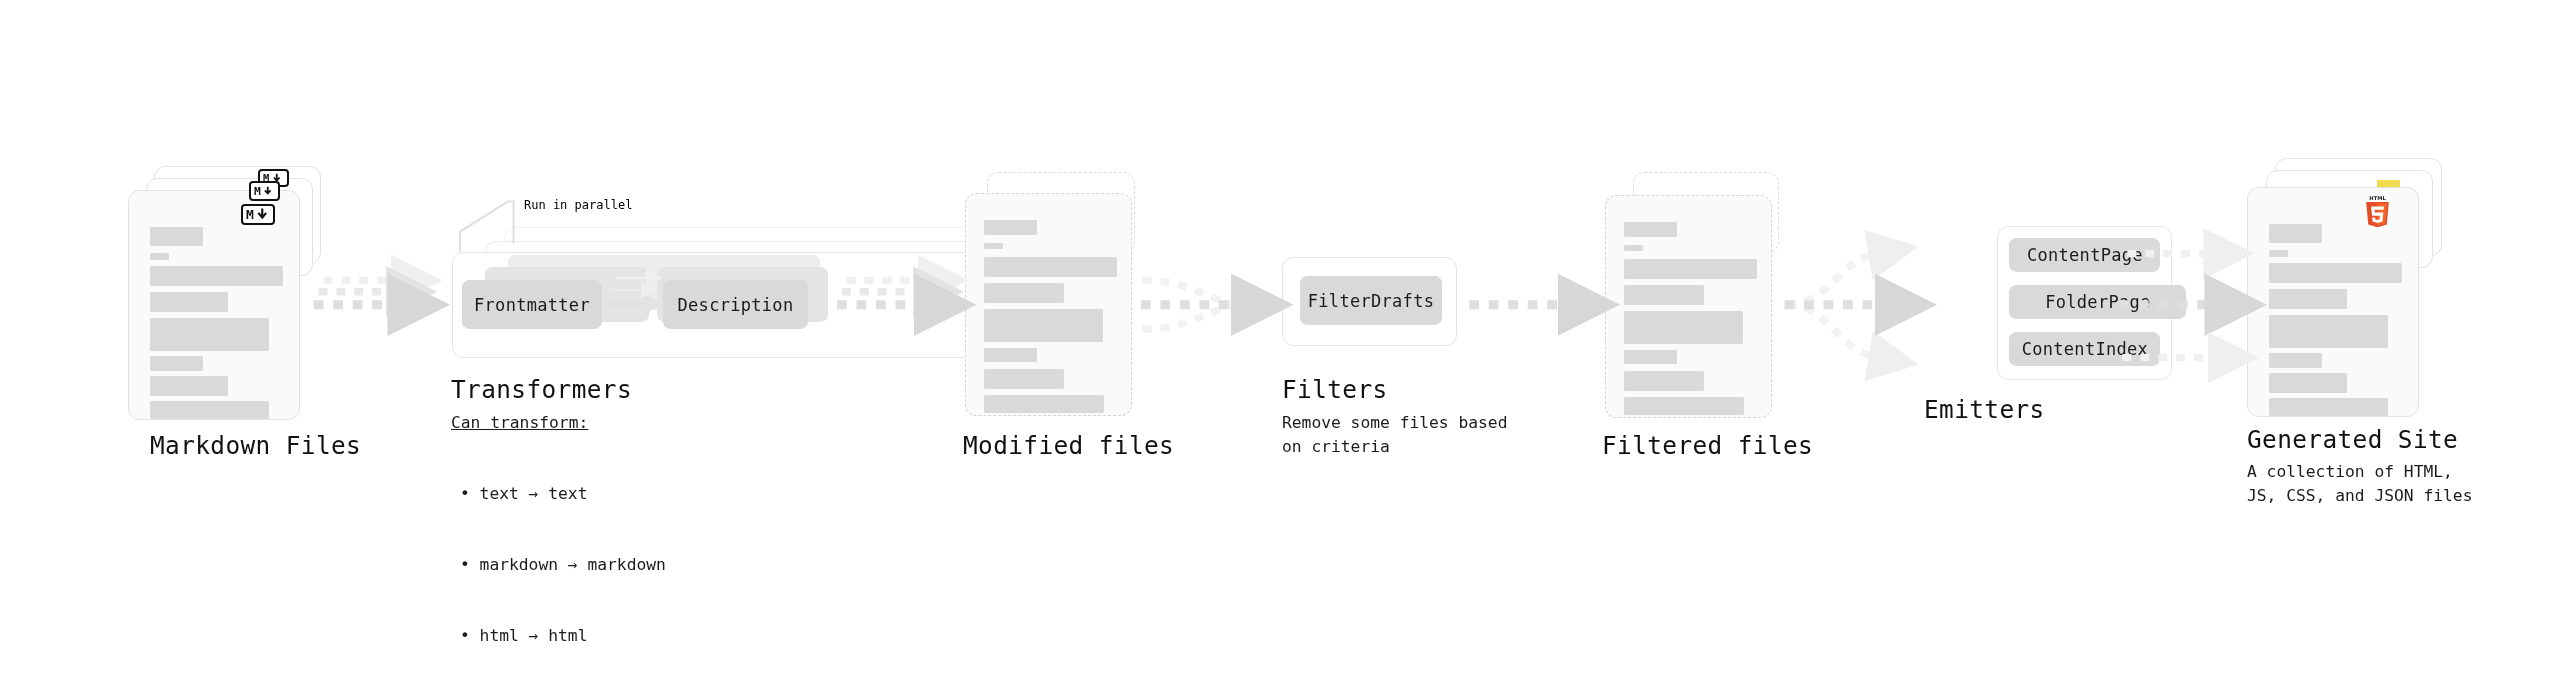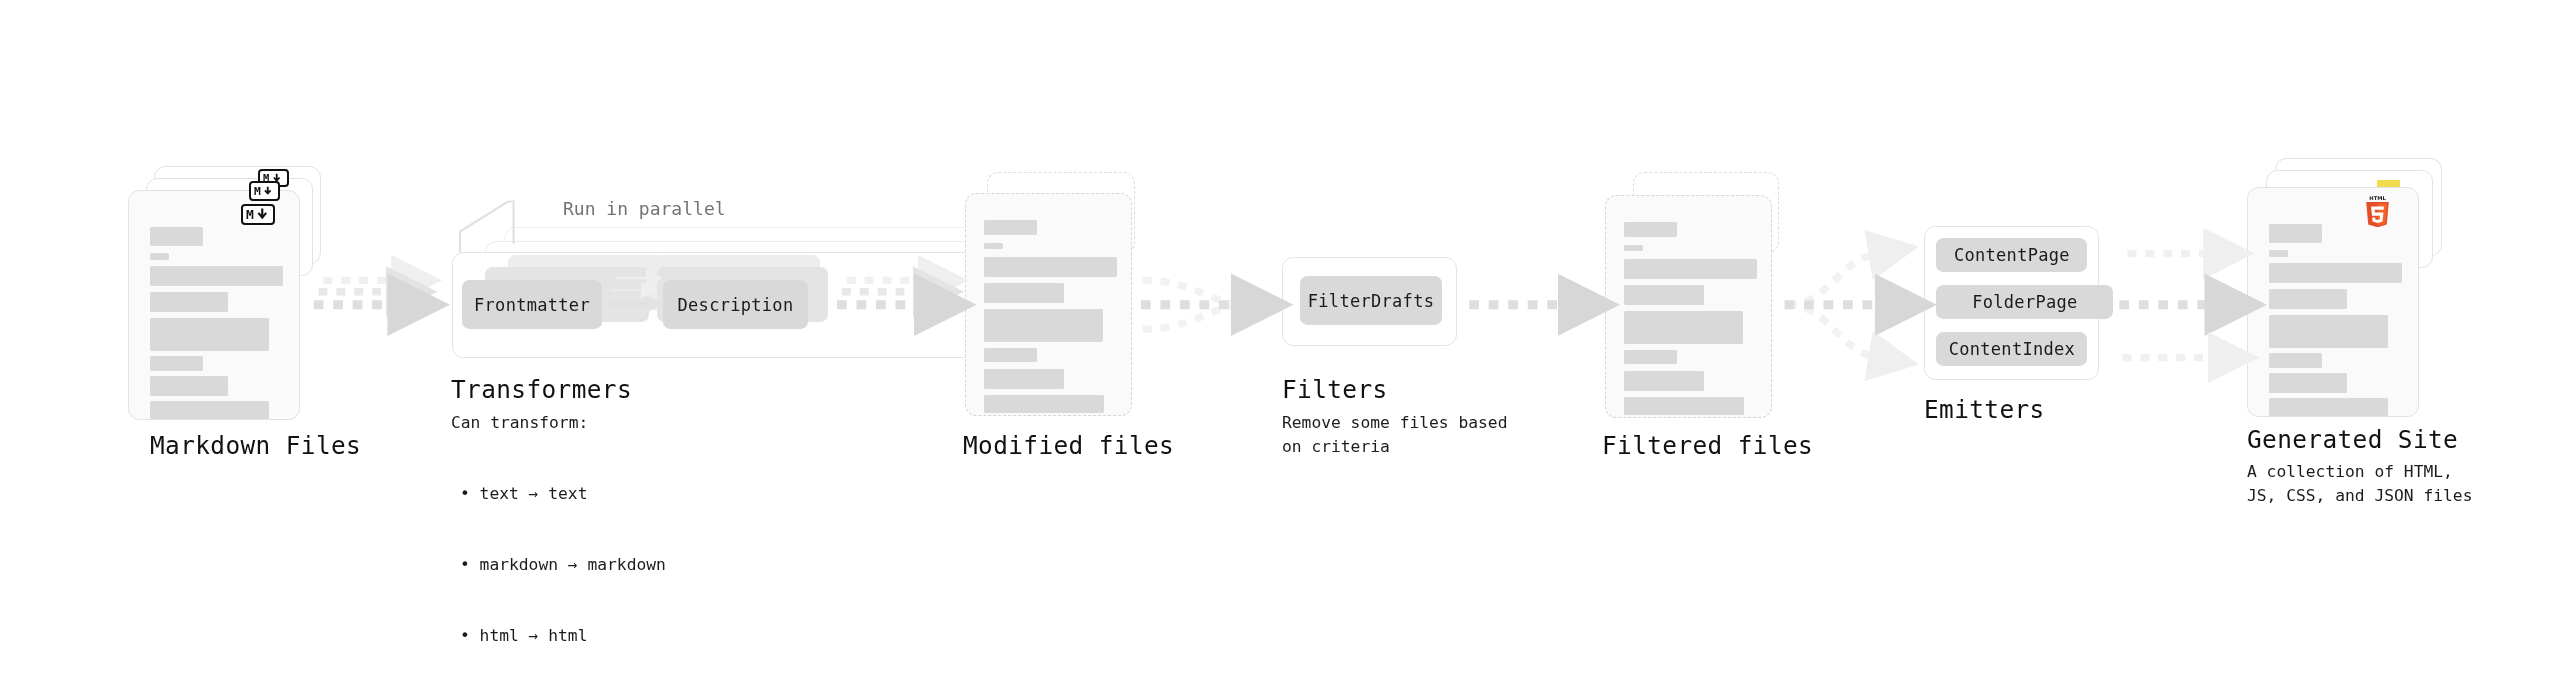--- a/index.html
+++ b/index.html
@@ -94,24 +94,23 @@
   }
   .desc {
     position: absolute;
     font-size: 16.3px;
     color: #1c1c1c;
     line-height: 24.4px;
     white-space: pre;
   }
   .note {
     position: absolute;
-    font-size: 18px;
-    color: #737373;
+    font-size: 12px;
+    color: #000000;
     white-space: nowrap;
-    margin-left: 39px;
   }
   .bullets {
     position: absolute;
     font-size: 16.3px;
     color: #1c1c1c;
     line-height: 23.6px;
     white-space: pre;
   }
 
   svg.overlay {
@@ -170,21 +169,21 @@
     <div class="chip" style="left:508px; top:255px; width:158px; height:55px; background:#ededed; color:transparent;">Frontmatter</div>
     <div class="chip" style="left:657px; top:255px; width:163px; height:55px; background:#ededed; color:transparent;">Description</div>
     <div class="chip" style="left:485px; top:267px; width:164px; height:55px; background:#e4e4e4; color:transparent;">Frontmatter</div>
     <div class="chip" style="left:657px; top:267px; width:171px; height:55px; background:#e4e4e4; color:transparent;">Description</div>
 
     <div class="chip" style="left:462px; top:280px; width:140px; height:49px;">Frontmatter</div>
     <div class="chip" style="left:663px; top:280px; width:145px; height:49px;">Description</div>
   </div>
   <div class="note" style="left:524px; top:198px;">Run in parallel</div>
   <div class="title" style="left:451px; top:375px;">Transformers</div>
-  <div class="desc" style="left:451px; top:411px;">Can transform:</div>
+  <div class="desc" style="left:451px; top:411px;text-decoration:underline;">Can transform:</div>
   <div class="bullets" style="left:460px; top:435px;">
     <div>• text → text</div>
     <div>• markdown → markdown</div>
     <div>• html → html</div>
   </div>
 
   <div class="doc-stack">
     <div class="doc-card dashed" style="left:987px; top:172px; width:148px; height:81px; background:#ffffff; border-color:#dedede;"></div>
     <div class="doc-card dashed" style="left:965px; top:193px; width:167px; height:223px; border-color:#d6d6d6;">
       <div class="bar" style="left:18px; top:26px; width:53px; height:14.6px;"></div>
@@ -214,21 +213,21 @@
       <div class="bar" style="left:18px; top:63px; width:133px; height:19.5px;"></div>
       <div class="bar" style="left:18px; top:89px; width:80px; height:19.5px;"></div>
       <div class="bar" style="left:18px; top:115px; width:119px; height:32.5px;"></div>
       <div class="bar" style="left:18px; top:154px; width:53px; height:14px;"></div>
       <div class="bar" style="left:18px; top:175px; width:80px; height:19.5px;"></div>
       <div class="bar" style="left:18px; top:201px; width:120px; height:18px;"></div>
     </div>
   </div>
   <div class="title" style="left:1602px; top:431px;">Filtered files</div>
 
-  <div class="group-box" style="left:1924px; top:226px; width:175px; height:154px;">
+  <div class="group-box" style="left:1997px; top:226px; width:175px; height:154px;">
     <div class="chip" style="left:11.4px; top:10.6px; width:151px; height:34px;">ContentPage</div>
     <div class="chip" style="left:11.4px; top:58px; width:177px; height:34px;">FolderPage</div>
     <div class="chip" style="left:11.4px; top:105px; width:151px; height:34px;">ContentIndex</div>
   </div>
   <div class="title" style="left:1924px; top:395px;">Emitters</div>
 
   <div class="doc-stack">
     <div class="doc-card ghost" style="left:2275px; top:158px; width:167px; height:98px;"></div>
     <div class="css-badge" style="left:2370px; top:166px; width:24.4px; height:11.4px;">
       <svg width="24.4" height="11.4" viewBox="0 0 30 14">

